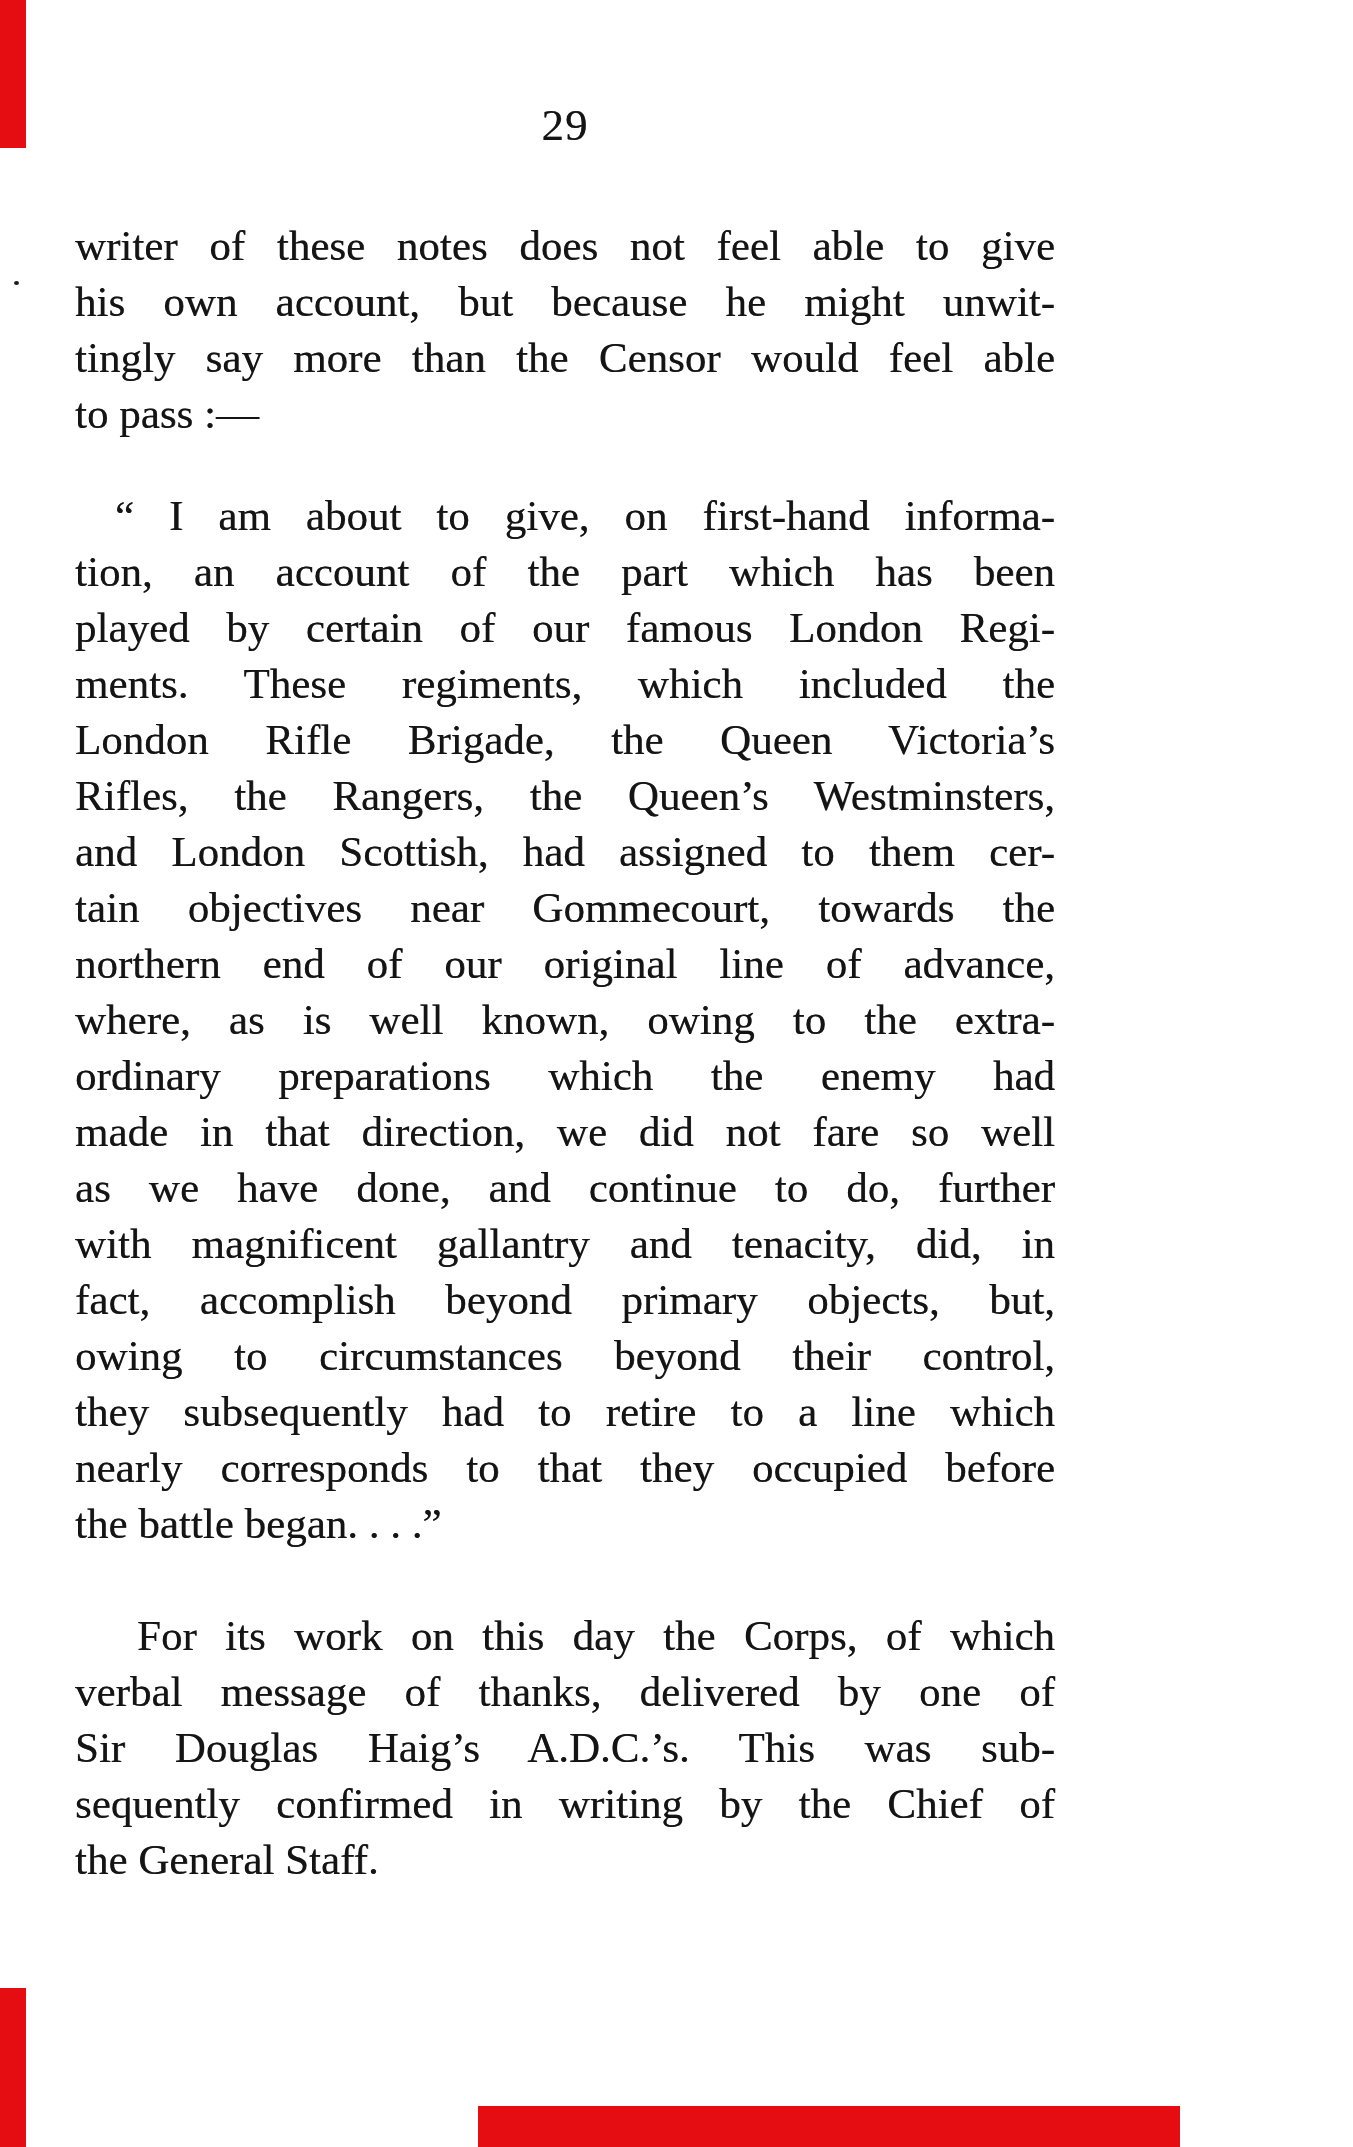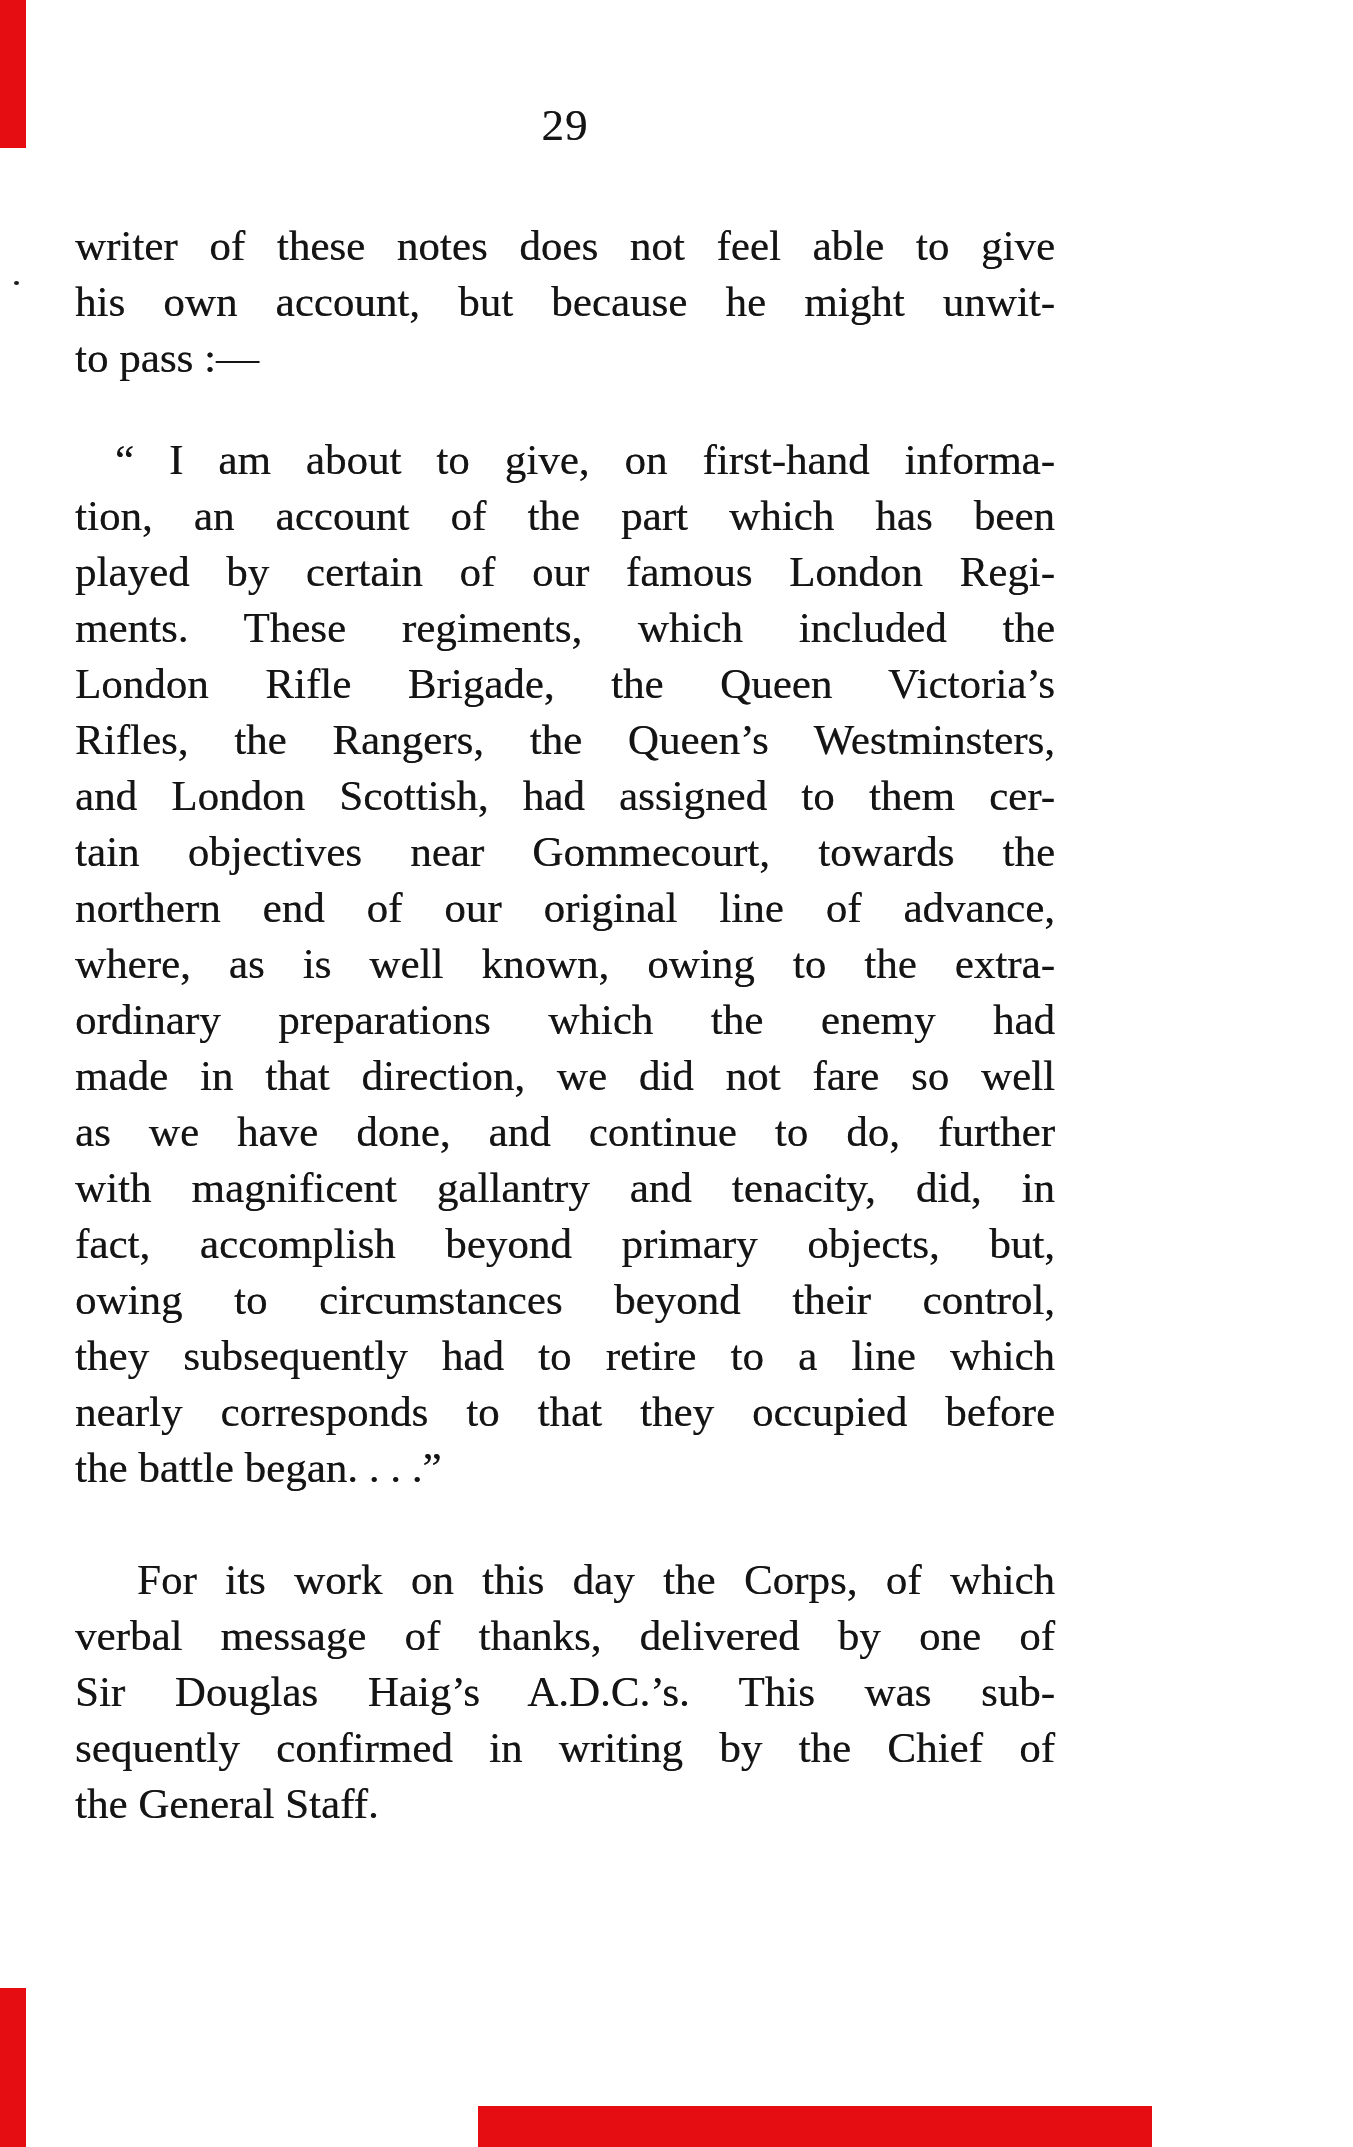--- a/index.html
+++ b/index.html
@@ -8,20 +8,21 @@
     background: #ffffff;
   }
   #page {
     position: relative;
     width: 1152px;
     height: 2147px;
     background: #ffffff;
     overflow: hidden;
     font-family: "Liberation Serif", "DejaVu Serif", serif;
     color: #141414;
+    padding-left: 44px;
   }
   
   #page-number {
     position: absolute;
     top: 98px;
     left: 75px;
     width: 980px;
     text-align: center;
     font-size: 45px;
     line-height: 1.2;
@@ -82,20 +83,21 @@
 <body>
 
 <div id="page">
 
   <div id="page-number">29</div>
 
   <div id="text-block">
       <div class="paragraph">
         <div class="line">writer of these notes does not feel able to give</div>
         <div class="line">his own account, but because he might unwit-</div>
+        <div class="line">tingly say more than the Censor would feel able</div>
         <div class="line line-last">to pass :—</div>
       </div>
       <div class="paragraph">
         <div class="line">“ I am about to give, on first-hand informa-</div>
         <div class="line">tion, an account of the part which has been</div>
         <div class="line">played by certain of our famous London Regi-</div>
         <div class="line">ments.  These regiments, which included the</div>
         <div class="line">London Rifle Brigade, the Queen Victoria’s</div>
         <div class="line">Rifles, the Rangers, the Queen’s Westminsters,</div>
         <div class="line">and London Scottish, had assigned to them cer-</div>

